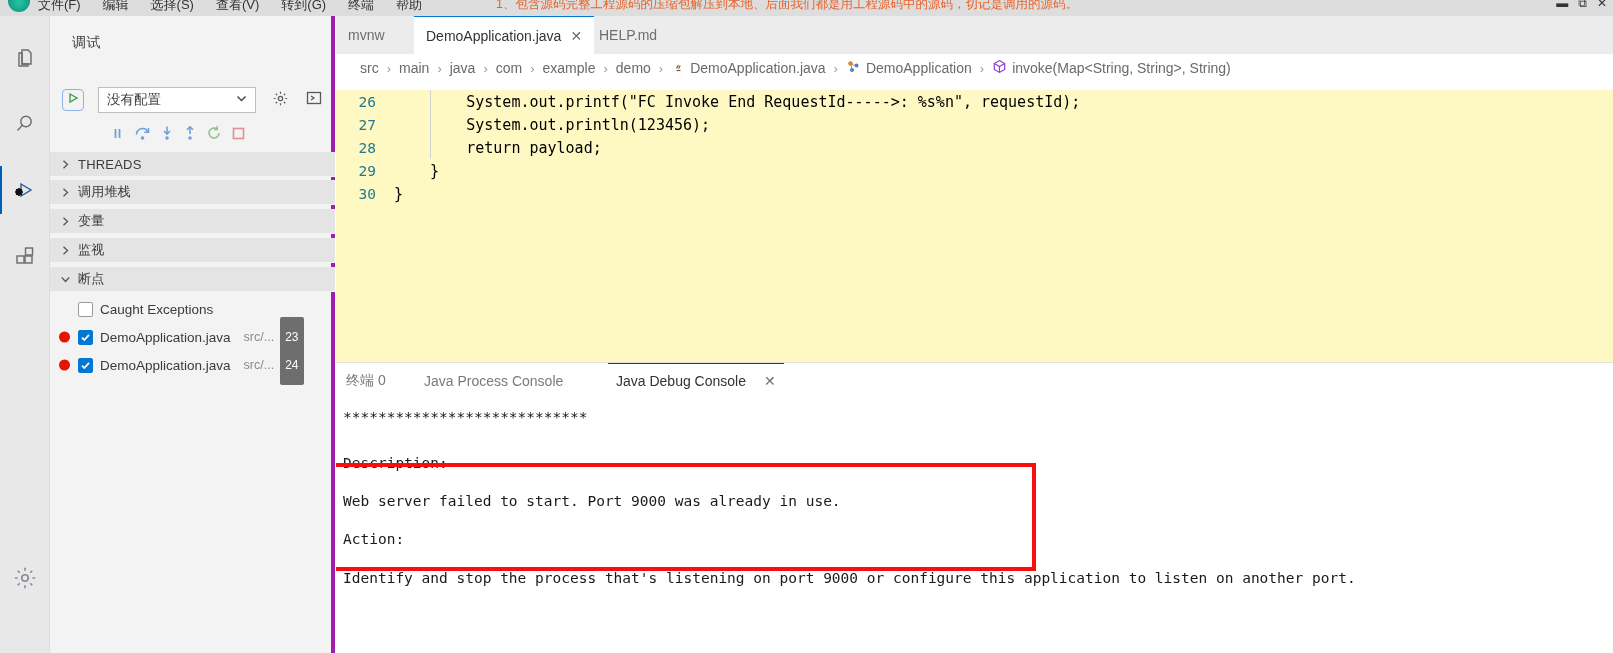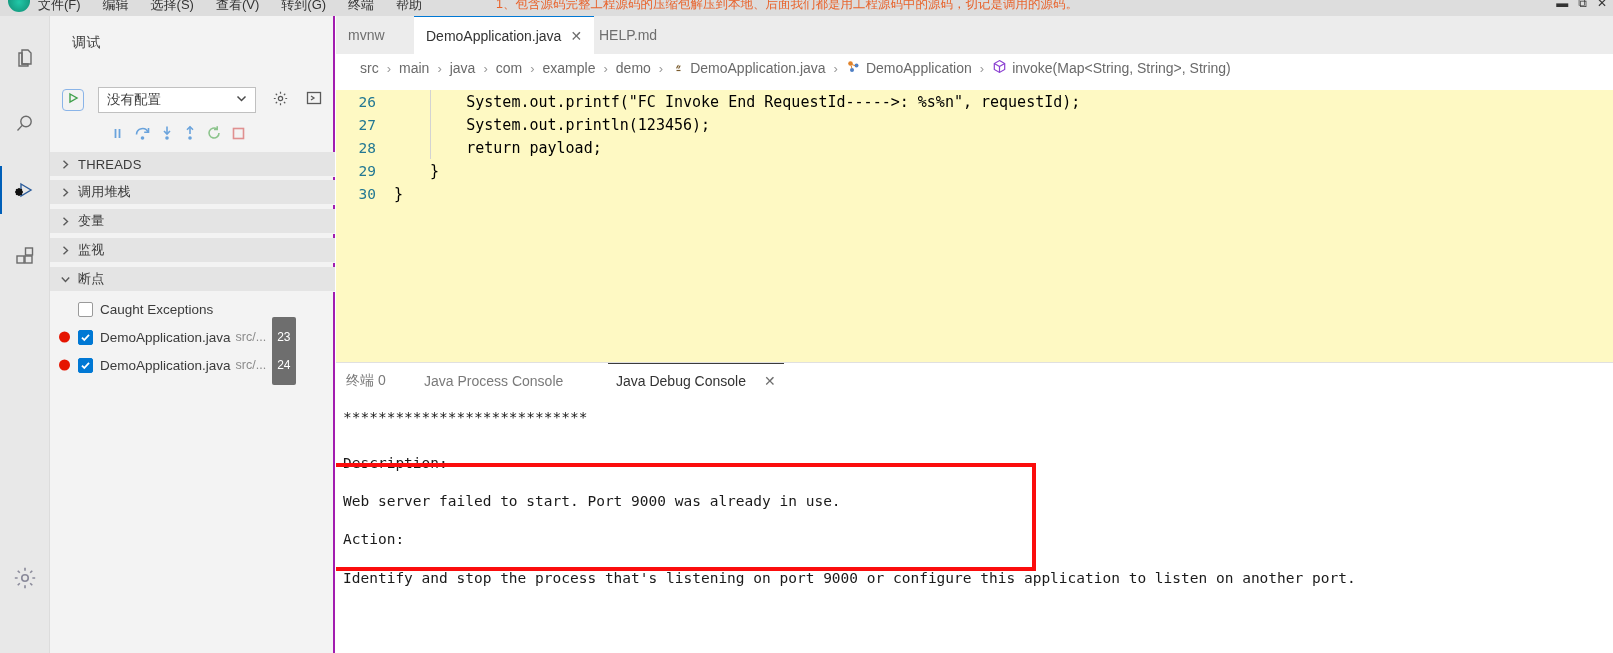--- a/index.html
+++ b/index.html
@@ -49,21 +49,21 @@
   }
   .act-icon svg { display: block; }
   .act-icon.active::before {
     content: ""; position: absolute; left: 0; top: 0; width: 2px; height: 48px;
     background: #005fb8;
   }
 
   
   .sidebar {
     position: absolute; left: 50px; top: 16px; width: 285px; height: 637px;
-    background: #f3f3f3; border-right: 2px solid #a21caf;
+    background: #f3f3f3; border-right: 4px solid #a21caf;
   }
   .sb-title {
     position: absolute; left: 22px; top: 18px;
     font-size: 14px; color: #3b3b3b; letter-spacing: .5px;
   }
   .sb-launch {
     position: absolute; left: 12px; top: 70px; width: 262px; height: 28px;
     display: flex; align-items: center; gap: 14px;
   }
   .play-btn {
@@ -113,21 +113,21 @@
   }
   .cbox.checked {
     background: #0078d4; border-color: #0078d4;
     display: flex; align-items: center; justify-content: center;
   }
   .bp-dot {
     position: absolute; left: 9px; top: 50%; transform: translateY(-50%);
     width: 11px; height: 11px; border-radius: 50%; background: #e51400;
   }
   .bp-file { color: #3b3b3b; }
-  .bp-path { color: #8b8b8b; font-size: 12.5px; margin-left: 5px; }
+  .bp-path { color: #8b8b8b; font-size: 12.5px; margin-left: 13px; }
   .bp-line {
     margin-left: 6px; background: #6e6e6e; color: #fff;
     font-size: 12px; border-radius: 2px; padding: 13px 5px; min-width: 20px;
     text-align: center;
   }
 
   
   .editor { position: absolute; left: 336px; top: 16px; right: 0; height: 637px; background: #ffffff; }
 
   .tabbar { position: absolute; left: 0; top: 0; height: 38px; width: 100%; background: #ececec; }

